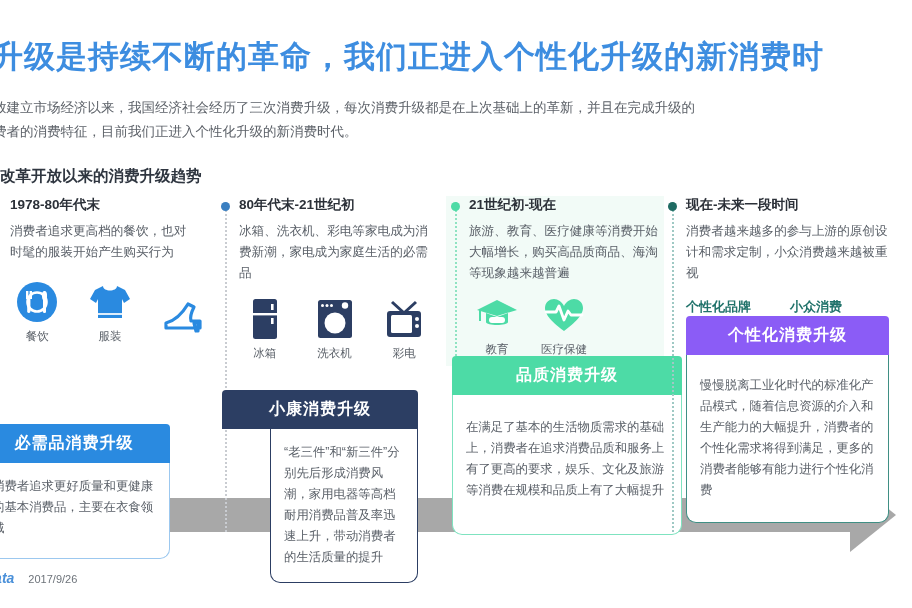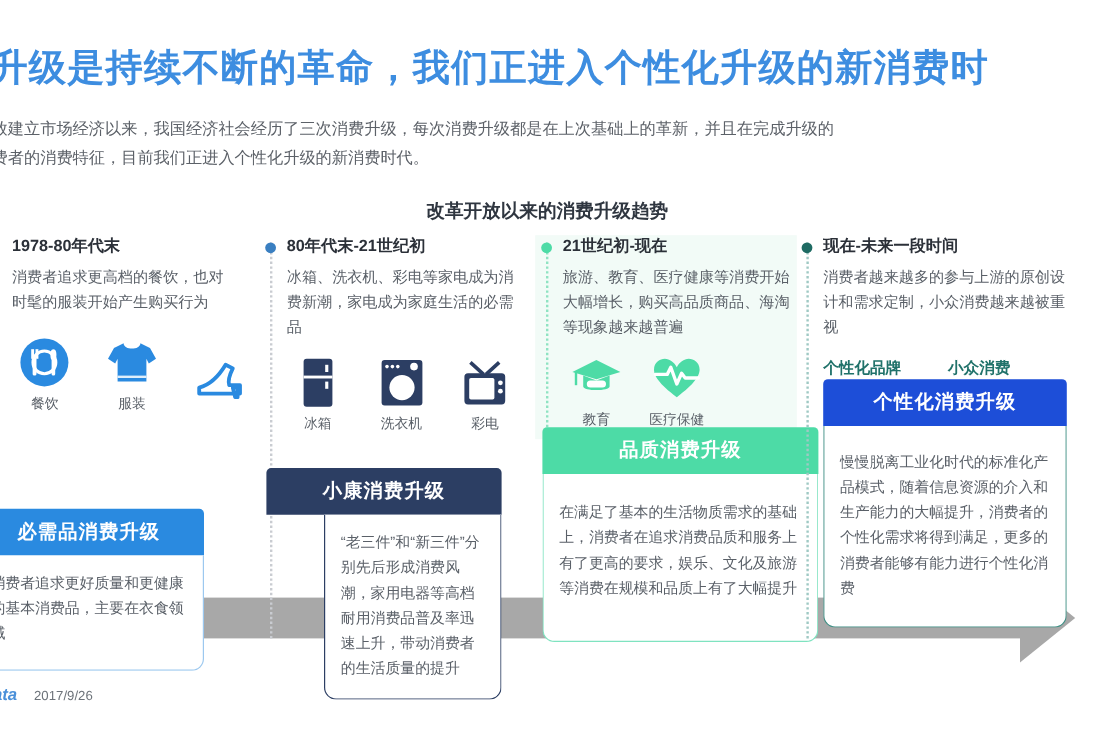--- a/index.html
+++ b/index.html
@@ -20,21 +20,21 @@
   }
   .hdr-sub {
     position: absolute; left: -34px; top: 96px; width: 1010px;
     font-size: 13.5px; line-height: 24px; color: #5c6168; white-space: nowrap;
   }
   .hdr-sub .l2 { display:block; }
 
   
   .chart-title {
     position: absolute; left: 0; top: 166px; width: 912px;
-    text-align: center; font-size: 15.5px; font-weight: bold; color: #2f3640;
+    font-size: 15.5px; font-weight: bold; color: #2f3640;
   }
 
   
   .col-tint {
     position: absolute; top: 196px; background: #f3fcf8;
   }
   .tint3 { left: 446px; top: 196px; width: 218px; height: 170px; background:#f2fbf7; }
 
   
   .arrow-band {
@@ -253,21 +253,21 @@
       <div class="era">现在-未来一段时间</div>
       <div class="desc" style="width:205px;">消费者越来越多的参与上游的原创设计和需求定制，小众消费越来越被重视</div>
       <div class="tags" style="margin-top:14px;">
         <span>个性化品牌</span>
         <span>小众消费</span>
       </div>
     </div>
   </div>
 
   <div class="card" style="left:686px; top:316px; width:203px;">
-    <div class="card-hdr" style="background:#1d4ed8;">个性化消费升级</div>
+    <div class="card-hdr" style="background:#8b5cf6;">个性化消费升级</div>
     <div class="card-body" style="border-color:#3f8f84; min-height:168px; padding-top:20px;">慢慢脱离工业化时代的标准化产品模式，随着信息资源的介入和生产能力的大幅提升，消费者的个性化需求将得到满足，更多的消费者能够有能力进行个性化消费</div>
   </div>
 
   <div class="footer">
     <span class="logo">Data</span>
     <span class="date">2017/9/26</span>
   </div>
 
 </div>
 

